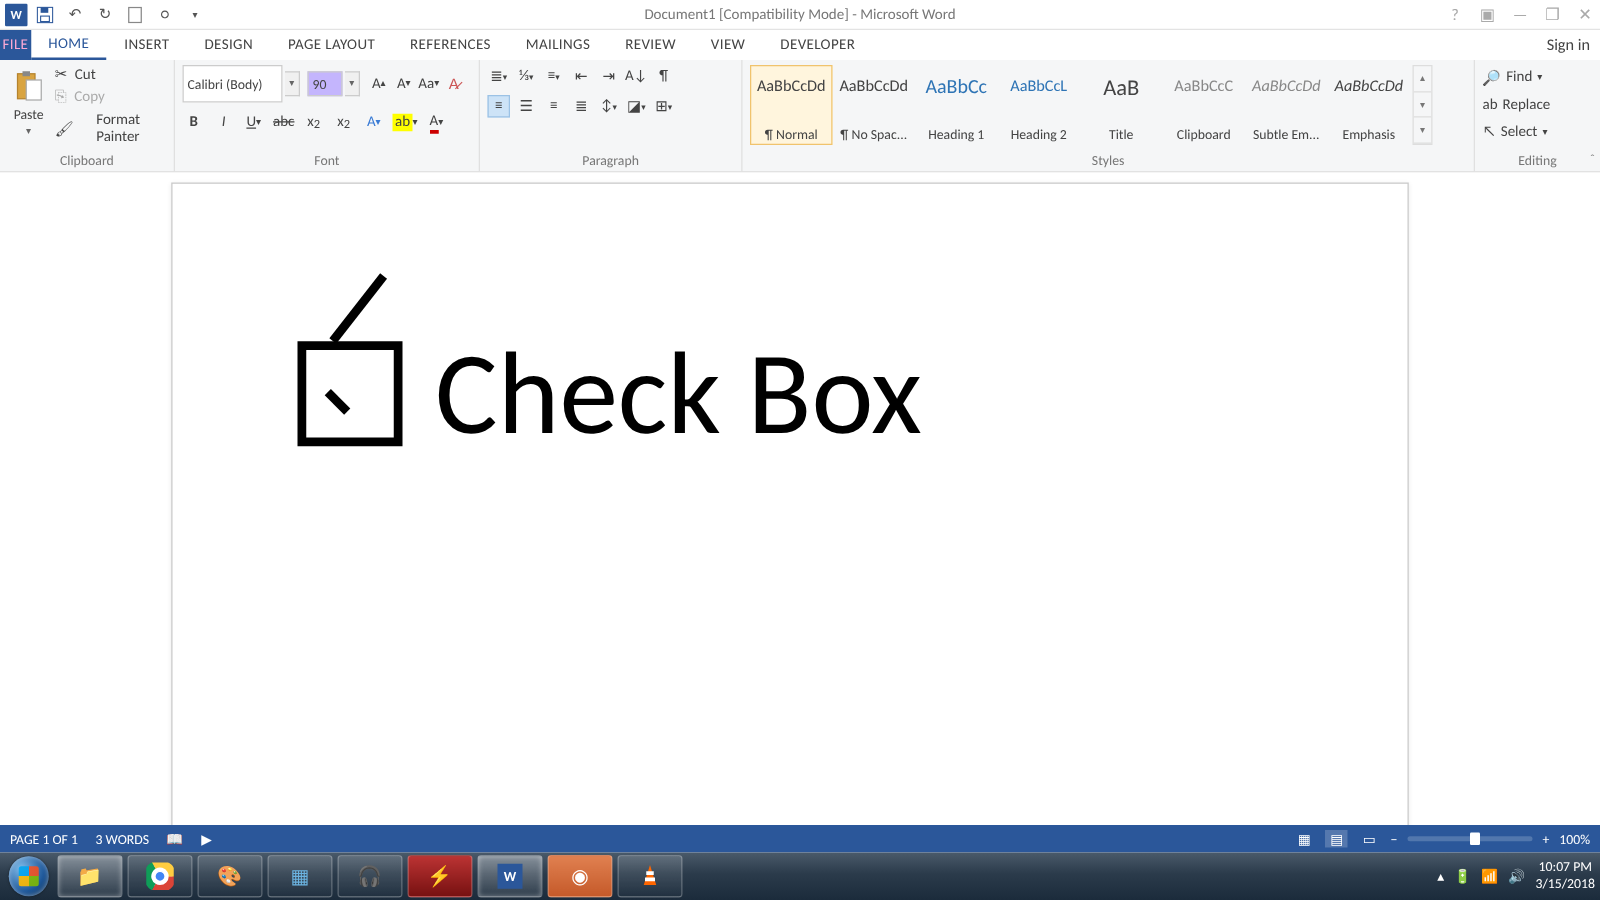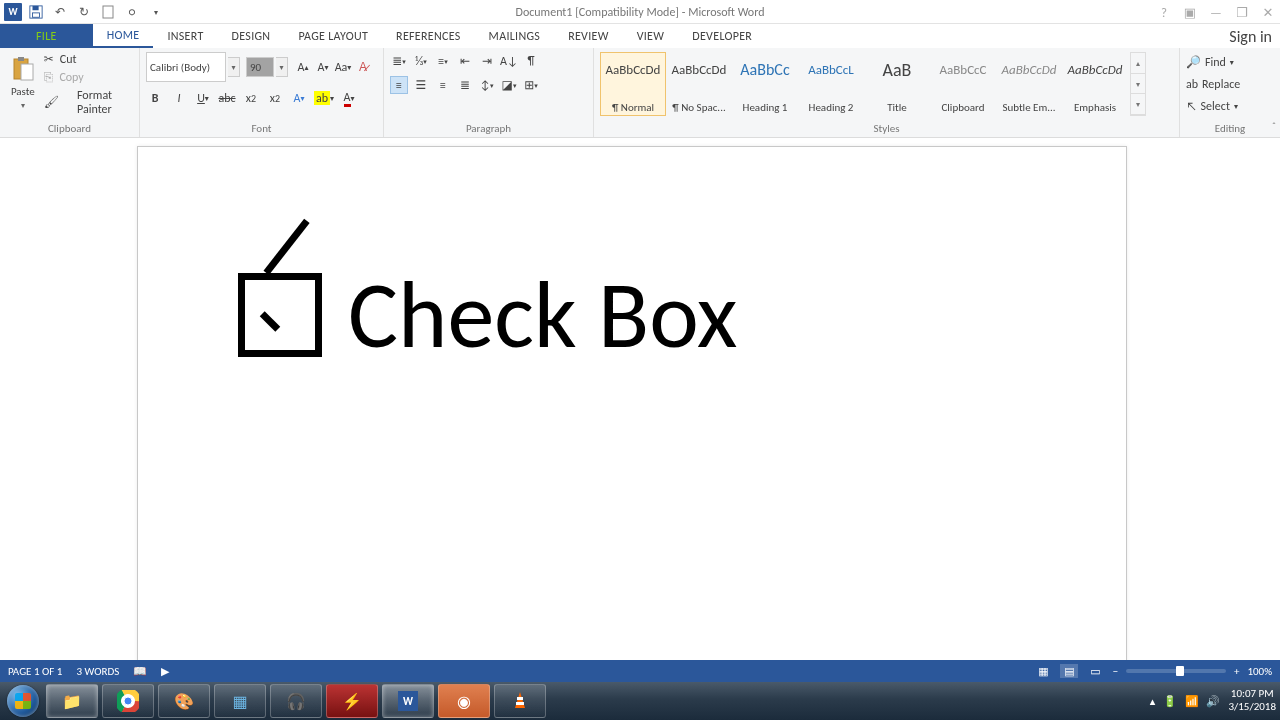--- a/index.html
+++ b/index.html
@@ -8,35 +8,35 @@
 .titlebar{height:24px;background:#fff;display:flex;align-items:center;position:relative;border-bottom:1px solid #e3e3e3}
 .qa{display:flex;align-items:center;gap:4px;padding-left:4px}
 .qa .w-icon{width:18px;height:18px;background:#2b579a;color:#fff;font-size:10px;font-weight:bold;display:flex;align-items:center;justify-content:center;border-radius:1px}
 .qa-btn{width:20px;height:20px;display:flex;align-items:center;justify-content:center;color:#555;font-size:12px}
 .title-center{position:absolute;left:50%;transform:translateX(-50%);font-size:12px;color:#777}
 .win-controls{position:absolute;right:2px;top:0;display:flex;gap:6px;align-items:center;height:24px;color:#aaa}
 .win-btn{width:20px;height:20px;display:flex;align-items:center;justify-content:center;font-size:13px}
 
 .tabs{height:24px;display:flex;align-items:stretch;background:#fff;position:relative}
 .tab{padding:0 14px;display:flex;align-items:center;font-size:12px;color:#444;text-transform:uppercase;letter-spacing:.3px}
-.tab.file{background:#2b579a;color:#84cc16;padding:0 36px}
+.tab.file{background:#2b579a;color:#f9a8d4;padding:0 2px}
 .tab.active{color:#2b579a;border-bottom:2px solid #2b579a}
-.signin{position:absolute;right:8px;font-size:16px;color:#444;display:flex;align-items:center;height:100%}
+.signin{position:absolute;right:8px;font-size:13px;color:#444;display:flex;align-items:center;height:100%}
 
 .ribbon{height:90px;background:#f5f6f7;border-bottom:1px solid #dcdcdc;display:flex;position:relative}
 .group{border-right:1px solid #e0e0e0;padding:4px 6px 0 6px;display:flex;flex-direction:column;position:relative}
 .group-body{flex:1;display:flex;align-items:flex-start}
 .group-label{text-align:center;font-size:11px;color:#777;padding-bottom:2px;position:relative}
 .rb-btn{display:flex;align-items:center;justify-content:center;min-width:18px;height:20px;font-size:12px;color:#444}
 .rb-big{width:40px;height:60px;display:flex;flex-direction:column;align-items:center;justify-content:center;gap:2px;font-size:11px}
 .icon-box{width:24px;height:28px;display:flex;align-items:center;justify-content:center}
 .row{display:flex;align-items:center;gap:2px}
 .col{display:flex;flex-direction:column;gap:2px}
 .font-name{width:80px;height:30px;border:1px solid #ccc;background:#fff;font-size:11px;padding:0 3px;display:flex;align-items:center}
-.font-size{width:28px;height:20px;border:1px solid #ccc;background:#a3a3a3;font-size:11px;padding:0 3px;display:flex;align-items:center}
+.font-size{width:28px;height:20px;border:1px solid #ccc;background:#c4b5fd;font-size:11px;padding:0 3px;display:flex;align-items:center}
 .dd-arrow{width:12px;height:20px;border:1px solid #ccc;border-left:none;background:#f0f0f0;display:flex;align-items:center;justify-content:center;font-size:8px;color:#666}
 .para-icon{width:18px;height:18px;display:flex;align-items:center;justify-content:center}
 
 .styles-gallery{display:flex;height:64px}
 .style-item{width:66px;border:1px solid transparent;display:flex;flex-direction:column;align-items:center;justify-content:center;gap:16px;padding:1px}
 .style-item.sel{border:1px solid #f0c36d;background:#fff5dd}
 .style-prev{font-size:13px;color:#444;height:30px;display:flex;align-items:center}
 .style-name{font-size:11px;color:#444;white-space:nowrap}
 .gallery-more{width:16px;display:flex;flex-direction:column;border:1px solid #ddd;margin-left:2px}
 .gallery-more div{flex:1;display:flex;align-items:center;justify-content:center;font-size:8px;color:#777;border-bottom:1px solid #ddd}

